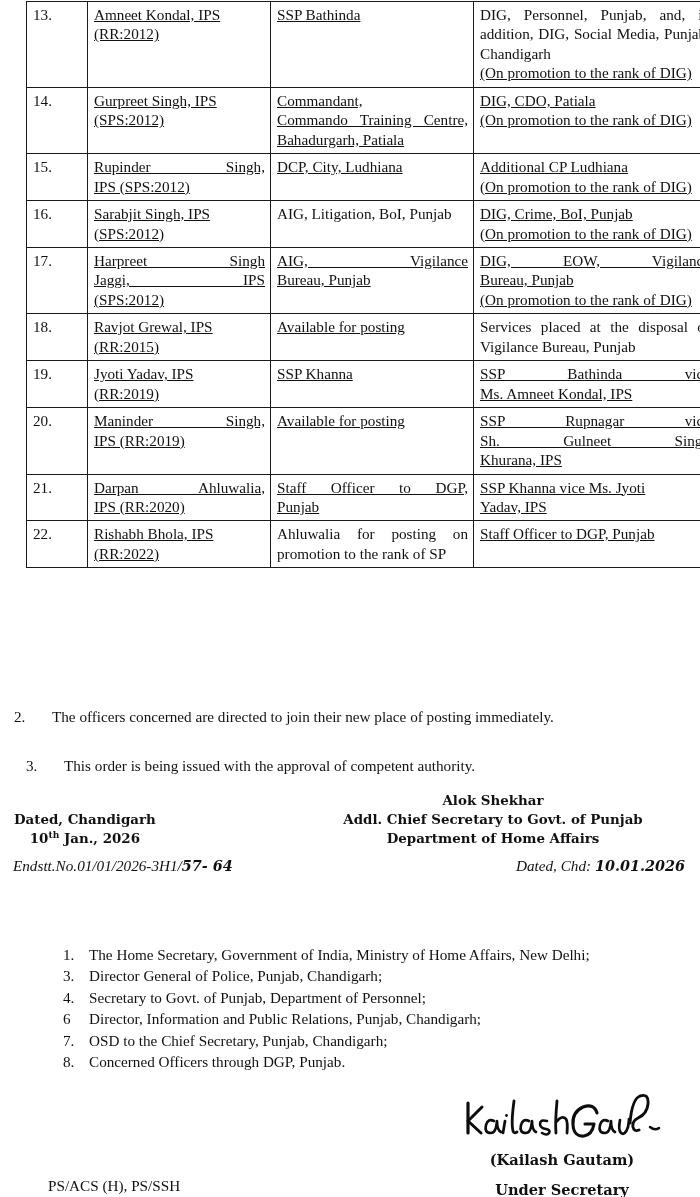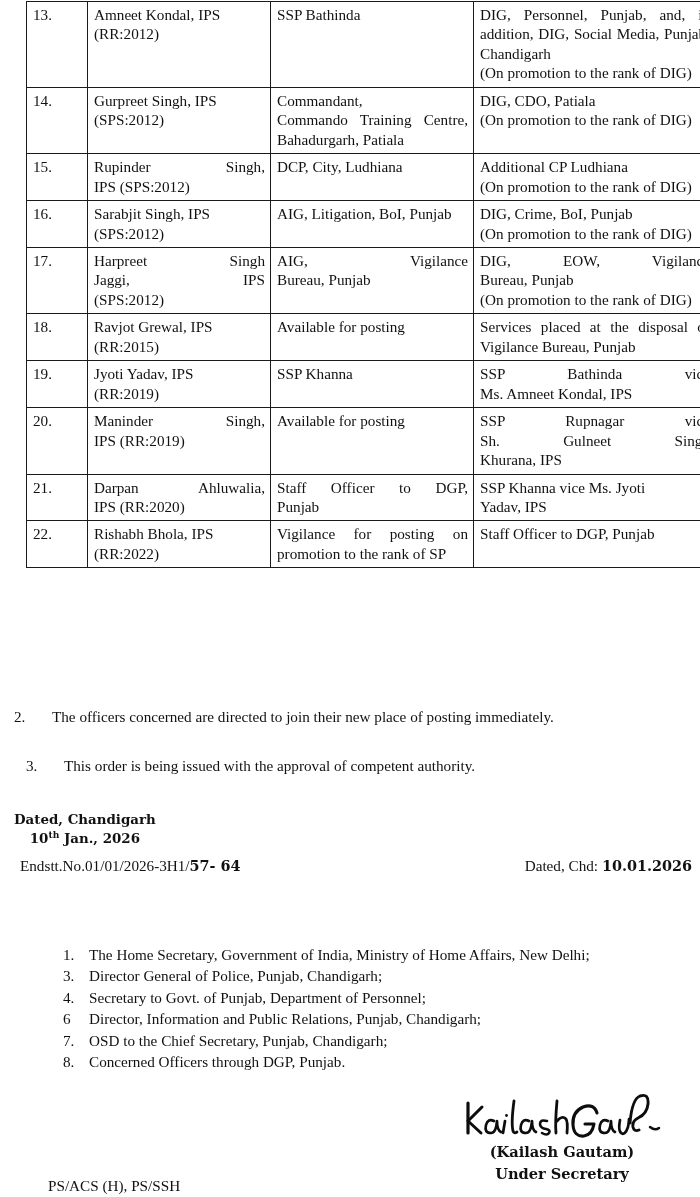--- a/index.html
+++ b/index.html
@@ -40,21 +40,21 @@
     padding: 3px 5px 4px 6px;
     text-align: justify;
     text-align-last: left;
     hyphens: none;
   }
   .col-sr   { width: 49px;  text-align: right; padding-right: 7px; text-align-last: right; }
   .col-name { width: 171px; }
   .col-pres { width: 191px; margin-left: 29px; }
   .col-new  { width: 230px; }
 
-  .cell-line { display: block; }
+  .cell-line { display: block; text-decoration: underline; }
   .just {
     text-align: justify;
     text-align-last: left;
   }
   
   .stretch {
     text-align: justify;
     text-align-last: justify;
   }
 
@@ -94,27 +94,28 @@
   }
   sup.ord {
     font-size: 0.68em;
     vertical-align: super;
     line-height: 0;
   }
 
   
   #endst-row {
     position: absolute;
-    left: 20px;
+    left: 13px;
     top: 857px;
     width: 672px;
     font-size: 15.2px;
     display: flex;
     justify-content: space-between;
     align-items: baseline;
+    font-style: italic;
   }
   #endst-row b { font-family: "DejaVu Serif", "Liberation Serif", serif; font-weight: bold; font-size: 14.4px; }
 
   
   #fwd-para {
     position: absolute;
     left: 14px;
     top: 891px;
     width: 672px;
     font-size: 15.2px;
@@ -152,20 +153,21 @@
     width: 230px;
     text-align: center;
   }
   #sign-svg { display: block; margin: 0 auto; }
   .sign-name {
     font-family: "DejaVu Serif", "Liberation Serif", serif;
     font-weight: bold;
     font-size: 14.6px;
     line-height: 1.5;
     white-space: nowrap;
+    margin-top: 8px;
   }
 
   
   #footer-note {
     position: absolute;
     left: 48px;
     top: 1177px;
     font-size: 15.2px;
   }
 </style>
@@ -317,21 +319,21 @@
         </td>
       </tr>
 
       <tr>
         <td class="col-sr">22.</td>
         <td class="col-name">
           <span class="cell-line">Rishabh Bhola, IPS</span>
           <span class="cell-line">(RR:2022)</span>
         </td>
         <td class="col-pres">
-          <span class="just">Vigilance for posting on promotion to the rank of SP</span>
+          <span class="just">Ahluwalia for posting on promotion to the rank of SP</span>
         </td>
         <td class="col-new">
           <span class="cell-line">Staff Officer to DGP, Punjab</span>
         </td>
       </tr>
 
     </tbody>
   </table>
 
   <div class="para" id="para-2">
@@ -340,20 +342,25 @@
 
   <div class="para" id="para-3">
     <span class="num">3.</span><span>This order is being issued with the approval of competent authority.</span>
   </div>
 
   <div class="sig-block" id="dated-left">
     <div>Dated, Chandigarh</div>
     <div><span>10</span><sup class="ord">th</sup><span> Jan., 2026</span></div>
   </div>
 
+  <div class="sig-block" id="signatory-right">
+    <div>Alok Shekhar</div>
+    <div>Addl. Chief Secretary to Govt. of Punjab</div>
+    <div>Department of Home Affairs</div>
+  </div>
 
   <div id="endst-row">
     <div><span>Endstt.No.01/01/2026-3H1/</span><b>57- 64</b></div>
     <div><span>Dated, Chd: </span><b>10.01.2026</b></div>
   </div>
 
 
   <div id="recipients">
     <span class="rcpt"><span class="rnum">1.</span><span>The Home Secretary, Government of India, Ministry of Home Affairs, New Delhi;</span></span>
     <span class="rcpt"><span class="rnum">3.</span><span>Director General of Police, Punjab, Chandigarh;</span></span>

